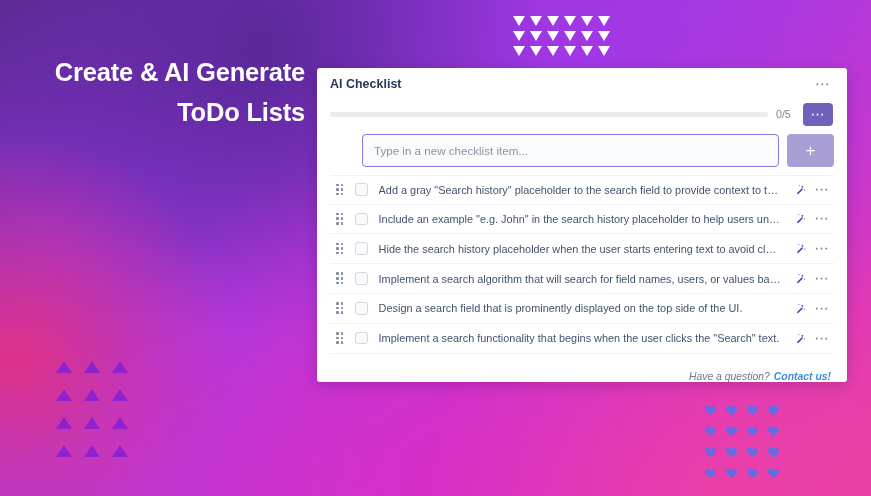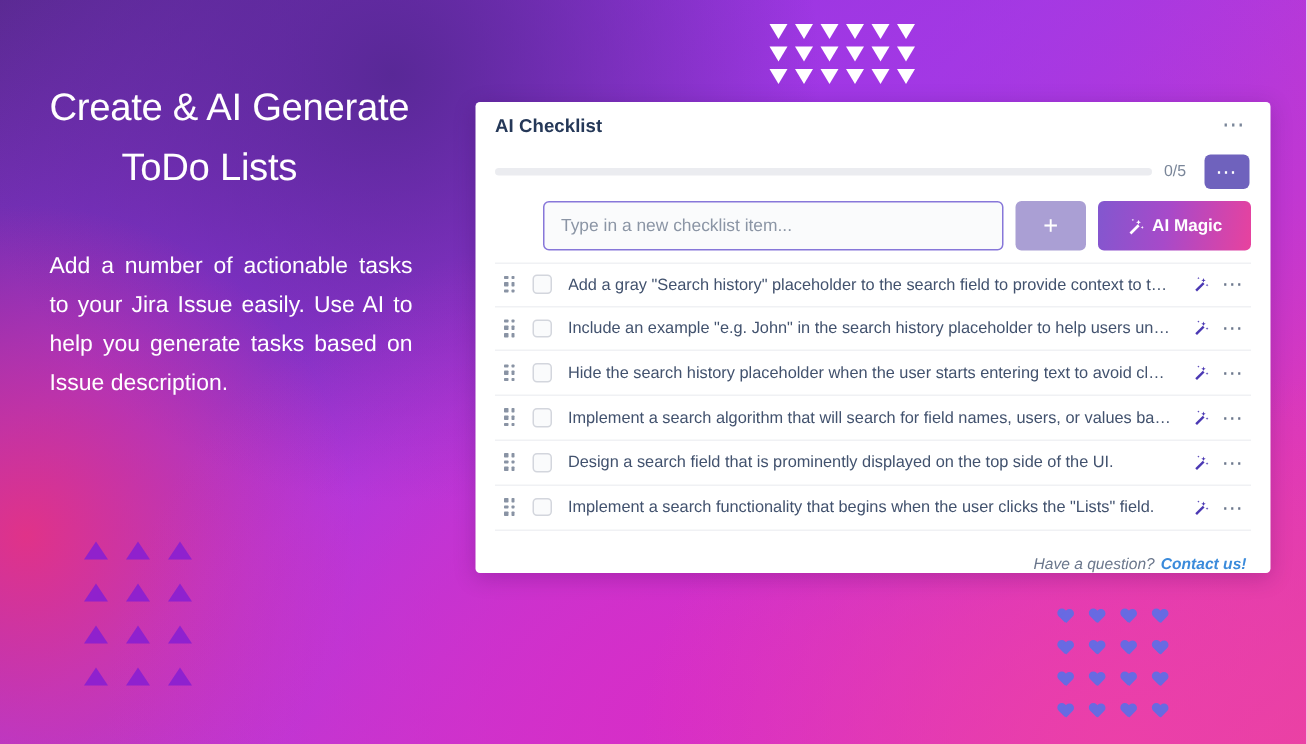--- a/index.html
+++ b/index.html
@@ -30,23 +30,24 @@
   .left-panel {
     position: absolute;
     left: 33px;
     top: 52px;
     width: 272px;
     z-index: 5;
   }
   .headline {
     color: #ffffff;
     font-size: 25.5px;
-    font-weight: normal;
+    font-weight: bold;
     line-height: 40px;
     letter-spacing: -0.2px;
+    text-align: right;
   }
   .headline .l2 { display: block; margin-left: 48px; }
 
   .body-copy {
     margin-top: 33px;
     color: #ffffff;
     font-size: 15.3px;
     line-height: 26px;
     text-align: justify;
     width: 242px;
@@ -403,21 +404,20 @@
       <div class="heart"></div>
       <div class="heart"></div>
       <div class="heart"></div>
     </div>
 
   <div class="left-panel">
     <h1 class="headline">
       <span>Create &amp; AI Generate</span>
       <span class="l2">ToDo Lists</span>
     </h1>
-    <p class="body-copy">Add a number of actionable tasks to your Jira Issue easily. Use AI to help you generate tasks based on Issue description.</p>
   </div>
 
   <div class="card">
 
     <div class="card-head">
       <div class="card-title">AI Checklist</div>
       <div class="dots-plain">⋯</div>
     </div>
 
     <div class="progress-row">
@@ -426,29 +426,20 @@
       </div>
       <div class="progress-count">0/5</div>
       <div class="btn-more-solid">
         <span>⋯</span>
       </div>
     </div>
 
     <div class="input-row">
       <input class="checklist-input" type="text" placeholder="Type in a new checklist item..." style="">
       <button class="btn-add">+</button>
-      <button class="btn-ai-magic">
-        <svg width="12" height="12" viewBox="0 0 24 24">
-          <path d="M4 20 L15 9 L17.5 11.5 L6.5 22.5 Z" fill="#ffffff"></path>
-          <path d="M16 3 l0.9 2.4 L19.3 6.3 L16.9 7.2 L16 9.6 L15.1 7.2 L12.7 6.3 L15.1 5.4 Z" fill="#ffffff"></path>
-          <path d="M21 11 l0.6 1.6 l1.6 0.6 l-1.6 0.6 l-0.6 1.6 l-0.6 -1.6 l-1.6 -0.6 l1.6 -0.6 Z" fill="#ffffff"></path>
-          <path d="M8.5 1.5 l0.5 1.3 l1.3 0.5 l-1.3 0.5 l-0.5 1.3 l-0.5 -1.3 l-1.3 -0.5 l1.3 -0.5 Z" fill="#ffffff"></path>
-        </svg>
-        <span>AI Magic</span>
-      </button>
     </div>
 
     <div class="list" id="listBody">
         <div class="row">
           <div class="drag-handle">
             <div class="drag-dots">
               <i></i>
               <i></i>
               <i></i>
               <i></i>
@@ -565,21 +556,21 @@
             <div class="drag-dots">
               <i></i>
               <i></i>
               <i></i>
               <i></i>
               <i></i>
               <i></i>
             </div>
           </div>
           <div class="row-check"></div>
-          <div class="row-text">Implement a search functionality that begins when the user clicks the "Lists" field.</div>
+          <div class="row-text">Implement a search functionality that begins when the user clicks the "Search" text.</div>
           <div class="row-wand">
             <svg width="11" height="11" viewBox="0 0 24 24">
               <path d="M4 20 L15 9 L17.5 11.5 L6.5 22.5 Z" fill="#4b38b3"></path>
               <path d="M16 3 l0.9 2.4 L19.3 6.3 L16.9 7.2 L16 9.6 L15.1 7.2 L12.7 6.3 L15.1 5.4 Z" fill="#4b38b3"></path>
               <path d="M21.2 11.2 l0.6 1.5 l1.5 0.6 l-1.5 0.6 l-0.6 1.5 l-0.6 -1.5 l-1.5 -0.6 l1.5 -0.6 Z" fill="#4b38b3"></path>
               <path d="M8.6 1.4 l0.5 1.2 l1.2 0.5 l-1.2 0.5 l-0.5 1.2 l-0.5 -1.2 l-1.2 -0.5 l1.2 -0.5 Z" fill="#4b38b3"></path>
             </svg>
           </div>
           <div class="row-dots">⋯</div>
         </div>

